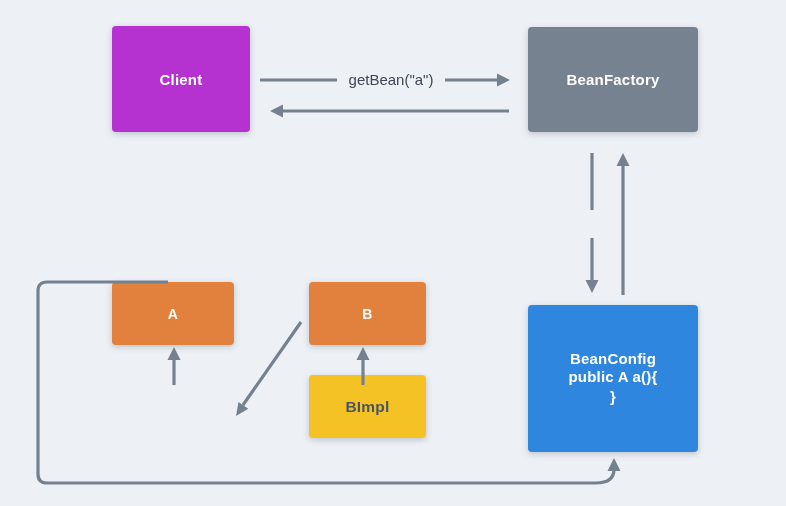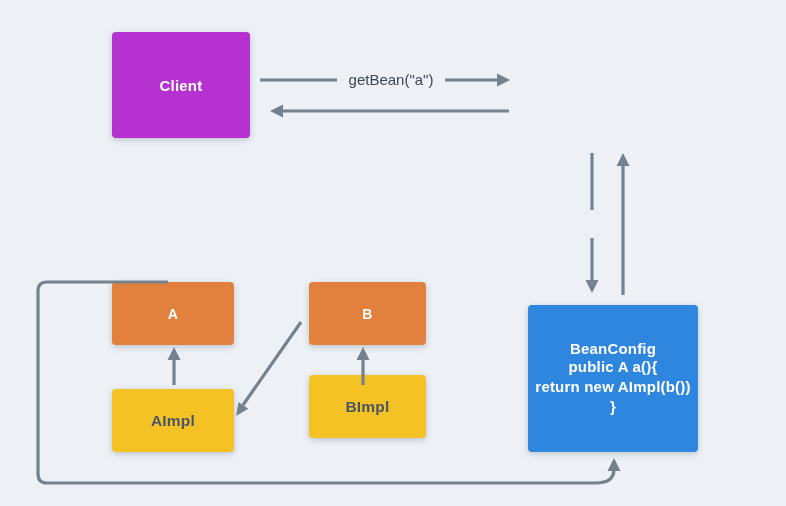--- a/index.html
+++ b/index.html
@@ -20,21 +20,21 @@
   .node{
     position:absolute;z-index:2;
     border-radius:4px;
     display:flex;align-items:center;justify-content:center;
     box-shadow:0 2px 6px rgba(70,80,95,.28);
     font-weight:bold;
     color:#ffffff;
     font-size:15px;
     letter-spacing:.2px;
   }
-  .node-client{left:112px;top:26px;width:138px;height:106px;background:#b632d0;margin-top:6px;}
+  .node-client{left:112px;top:26px;width:138px;height:106px;background:#b632d0;}
   .node-factory{left:528px;top:27px;width:170px;height:105px;background:#76828f;}
   .node-config{
     left:528px;top:305px;width:170px;height:147px;background:#2e86de;
     flex-direction:column;justify-content:center;
   }
   .node-config .cfg-title{}
   .node-config .cfg-line{line-height:20px;font-size:15px;}
   .node-iface{background:#e2813e;font-size:14px;}
   .node-impl{background:#f5c226;color:#4a5563;font-size:15.5px;}
   .node-a{left:112px;top:282px;width:122px;height:63px;}
@@ -54,39 +54,38 @@
 </style>
 </head>
 <body>
 
 <div class="stage">
 
   <div class="node node-client">
     <span>Client</span>
   </div>
 
+  <div class="node node-factory">
+    <span>BeanFactory</span>
+  </div>
 
   <div class="node node-config">
     <span class="cfg-title">BeanConfig</span>
     <span class="cfg-line">public A a(){</span>
-    <span class="cfg-line">return new AImpl(b())</span>
     <span class="cfg-line">}</span>
   </div>
 
   <div class="node node-iface node-a">
     <span>A</span>
   </div>
 
   <div class="node node-iface node-b">
     <span>B</span>
   </div>
 
-  <div class="node node-impl node-aimpl">
-    <span>AImpl</span>
-  </div>
 
   <div class="node node-impl node-bimpl">
     <span>BImpl</span>
   </div>
 
   <svg class="connectors" width="786" height="506" viewBox="0 0 786 506" fill="none" stroke="#75818e" stroke-width="3.2">
 
     <g>
       <path d="M260,80 H337"></path>
       <path d="M445,80 H498"></path>

